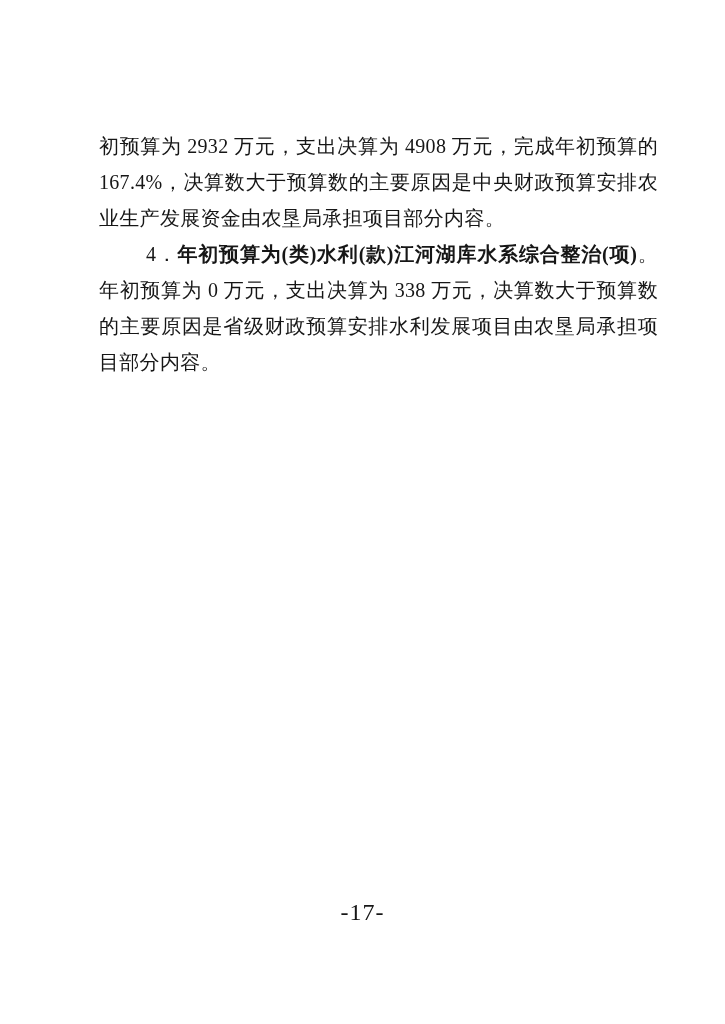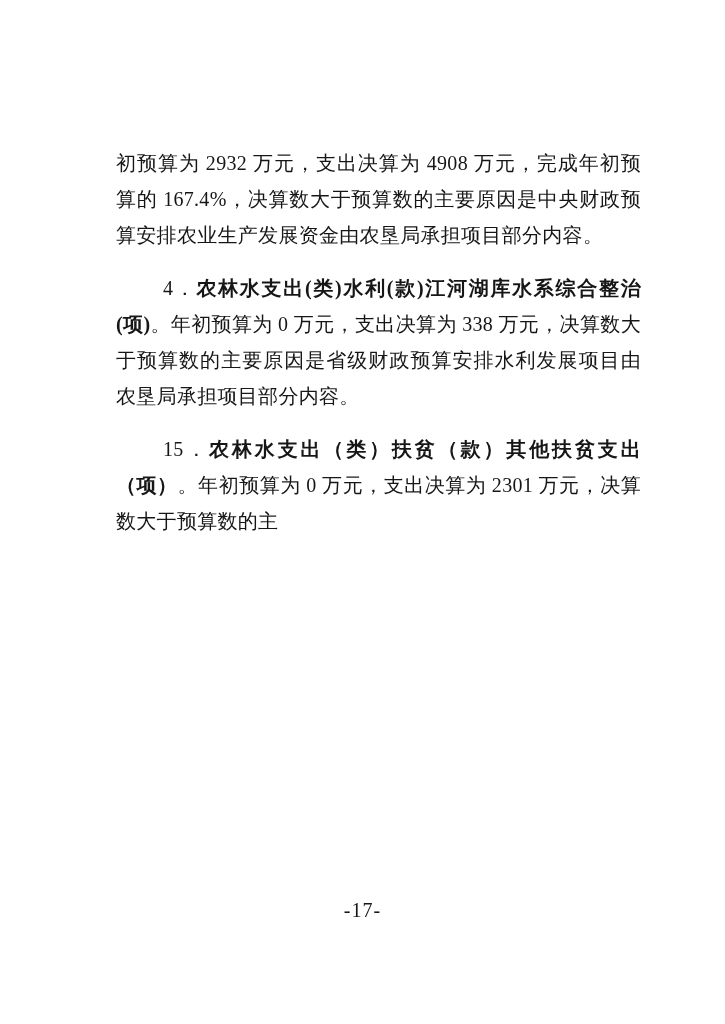--- a/index.html
+++ b/index.html
@@ -15,50 +15,49 @@
     font-family: "Liberation Serif", "DejaVu Serif", serif;
     color: #161616;
   }
   .doc-body {
     position: absolute;
     left: 99px;
     top: 128px;
     width: 559px;
   }
   .para {
-    margin: 17px;
+    margin: 0;
     padding: 0;
     font-size: 20px;
     line-height: 36px;
     letter-spacing: 0.3px;
     text-align: justify;
     text-justify: inter-ideograph;
     word-break: break-all;
   }
   .para.indent {
     text-indent: 2.35em;
   }
   .seg-bold {
     font-weight: 700;
   }
   .page-number {
     position: absolute;
     top: 899px;
     left: 0;
     width: 725px;
     text-align: center;
-    font-size: 20px;
+    font-size: 24px;
     letter-spacing: 1px;
     color: #161616;
   }
 </style>
 </head>
 <body>
 
 <main class="doc-body">
   <div id="paragraphs">
       <p class="para"><span class="seg-regular">初预算为 2932 万元，支出决算为 4908 万元，完成年初预算的 167.4%，决算数大于预算数的主要原因是中央财政预算安排农业生产发展资金由农垦局承担项目部分内容。</span></p>
-      <p class="para indent"><span class="seg-regular">4．</span><span class="seg-bold">农林水支出(类)水利(款)江河湖库水系综合整治(项)</span><span class="seg-regular">。年初预算为 0 万元，支出决算为 338 万元，决算数大于预算数的主要原因是省级财政预算安排水利发展项目由农垦局承担项目部分内容。</span></p>
-      <p class="para indent"><span class="seg-regular">15．</span><span class="seg-bold">农林水支出（类）扶贫（款）其他扶贫支出（项）</span><span class="seg-regular">。年初预算为 0 万元，支出决算为 2301 万元，决算数大于预算数的主</span></p>
+      <p class="para indent"><span class="seg-regular">4．</span><span class="seg-bold">年初预算为(类)水利(款)江河湖库水系综合整治(项)</span><span class="seg-regular">。年初预算为 0 万元，支出决算为 338 万元，决算数大于预算数的主要原因是省级财政预算安排水利发展项目由农垦局承担项目部分内容。</span></p>
     </div>
 </main>
 
 <div class="page-number">-17-</div>
 
 </body></html>

